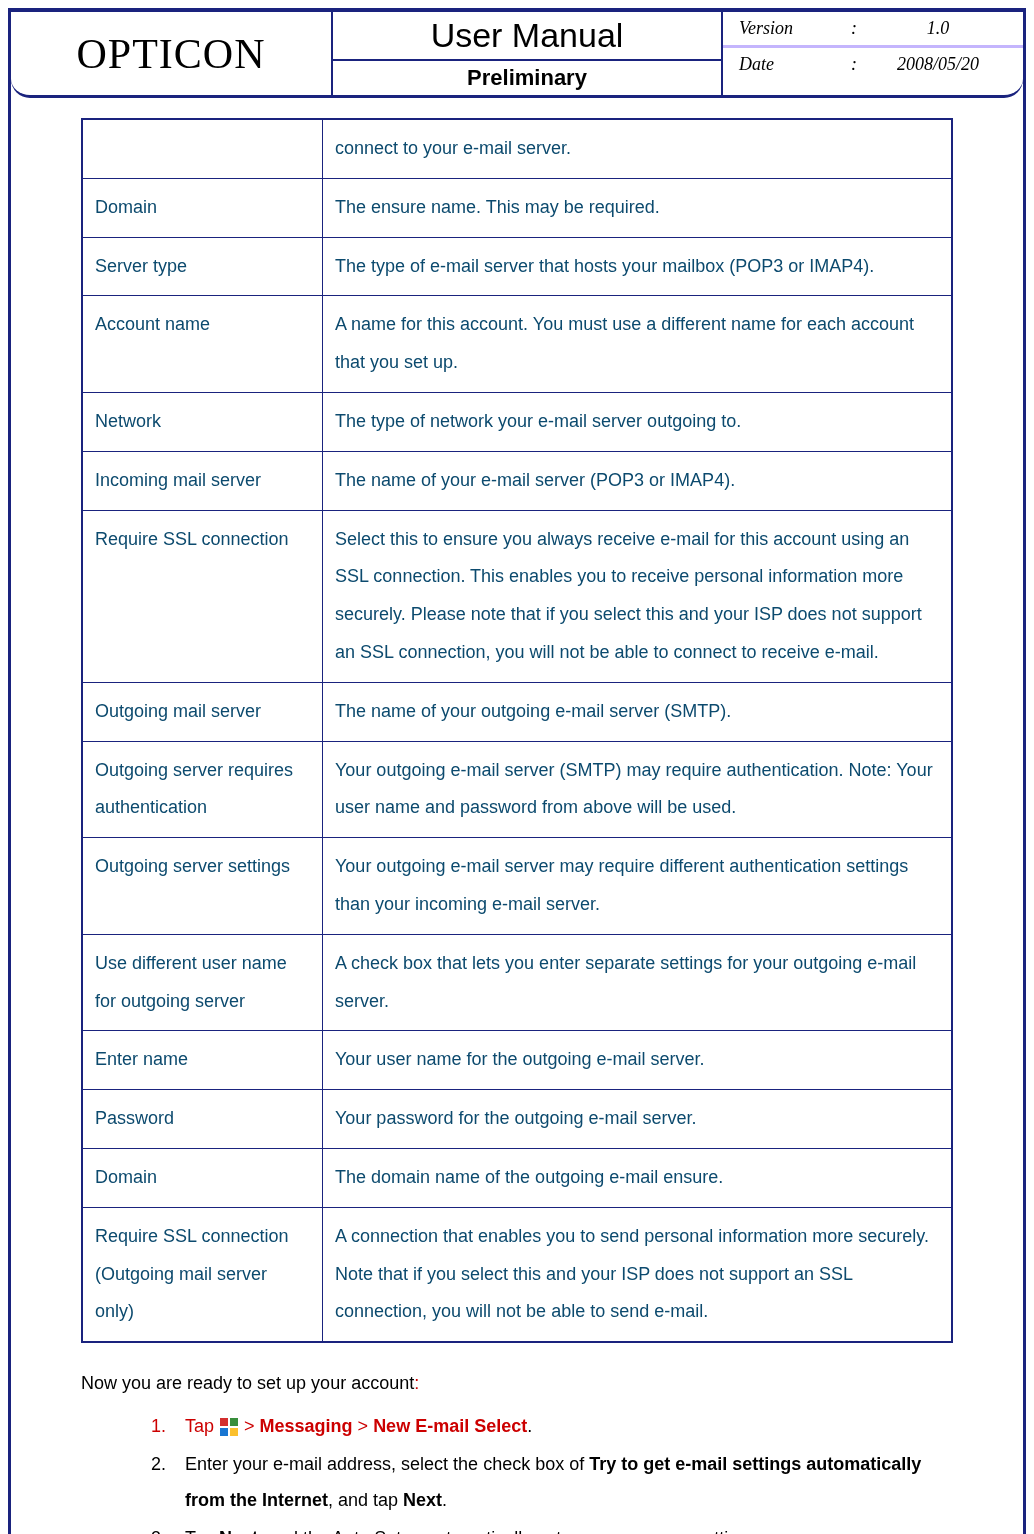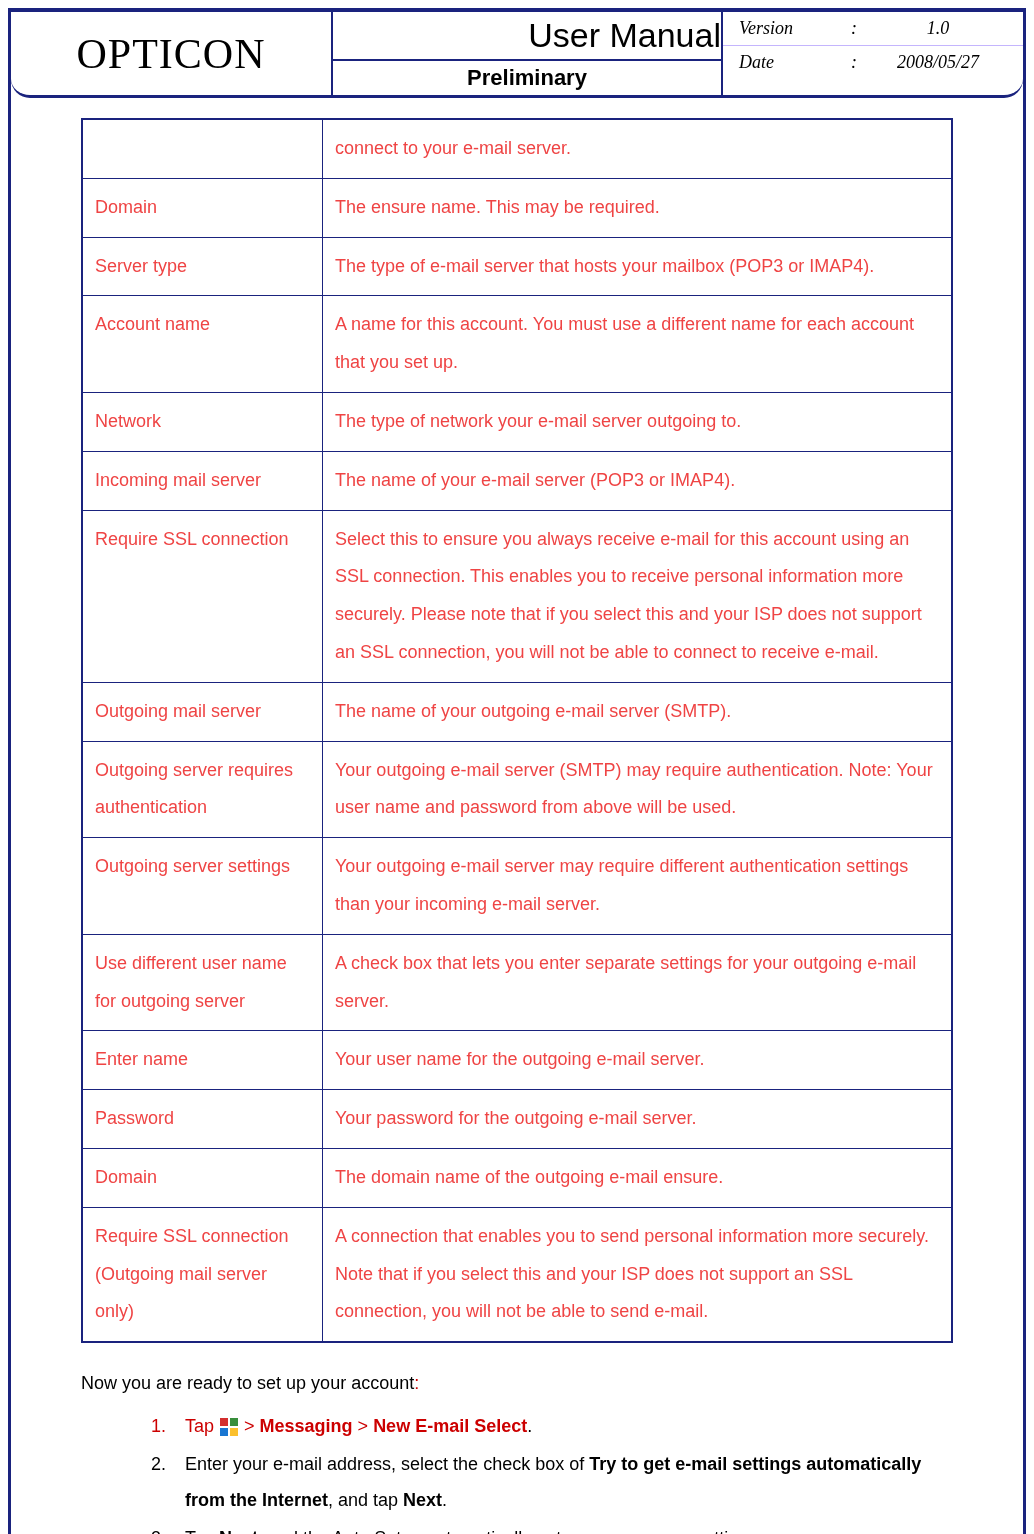--- a/index.html
+++ b/index.html
@@ -36,21 +36,21 @@
     .header-mid {
       flex: 1;
       border-right: 2px solid #1a237e;
       display: flex;
       flex-direction: column;
     }
     .header-mid-top {
       border-bottom: 2px solid #1a237e;
       font-family: Arial, sans-serif;
       font-size: 34px;
-      text-align: right;
+      text-align: center;
       padding: 4px 0;
     }
     .header-mid-bottom {
       font-family: Arial, sans-serif;
       font-size: 22px;
       text-align: center;
       padding: 4px 0;
       font-weight: bold;
     }
     .header-right {
@@ -59,40 +59,40 @@
       flex-direction: column;
       font-family: "Comic Sans MS", cursive;
       font-size: 18px;
       font-style: italic;
     }
     .header-right-row {
       display: flex;
       padding: 6px 16px;
     }
     .header-right-row:first-child {
-      border-bottom: 1px solid #c4b5fd;
+      border-bottom: 3px solid #c4b5fd;
     }
     .hr-label { width: 100px; }
     .hr-colon { width: 30px; text-align: center; }
     .hr-val { flex: 1; text-align: center; }
     .content {
       padding: 20px 70px 40px 70px;
     }
     .def-table {
       width: 100%;
       border-collapse: collapse;
       border: 2px solid #1a237e;
       margin-bottom: 30px;
     }
     .def-table td {
       border: 1px solid #1a237e;
       padding: 10px 12px;
       vertical-align: top;
       font-size: 18px;
-      color: #ef4444;
+      color: #0c4a6e;
       line-height: 2.1;
     }
     .def-table td.term {
       width: 215px;
     }
     .section-text {
       font-size: 18px;
       margin: 12px 0 14px 0;
       color: #000;
     }
@@ -133,21 +133,21 @@
     </div>
     <div class="header-right">
       <div class="header-right-row">
         <span class="hr-label">Version</span>
         <span class="hr-colon">:</span>
         <span class="hr-val">1.0</span>
       </div>
       <div class="header-right-row">
         <span class="hr-label">Date</span>
         <span class="hr-colon">:</span>
-        <span class="hr-val">2008/05/27</span>
+        <span class="hr-val">2008/05/20</span>
       </div>
     </div>
   </div>
 
   <div class="content">
 
     <table class="def-table">
       <tbody>
         <tr>
             <td class="term"></td>

